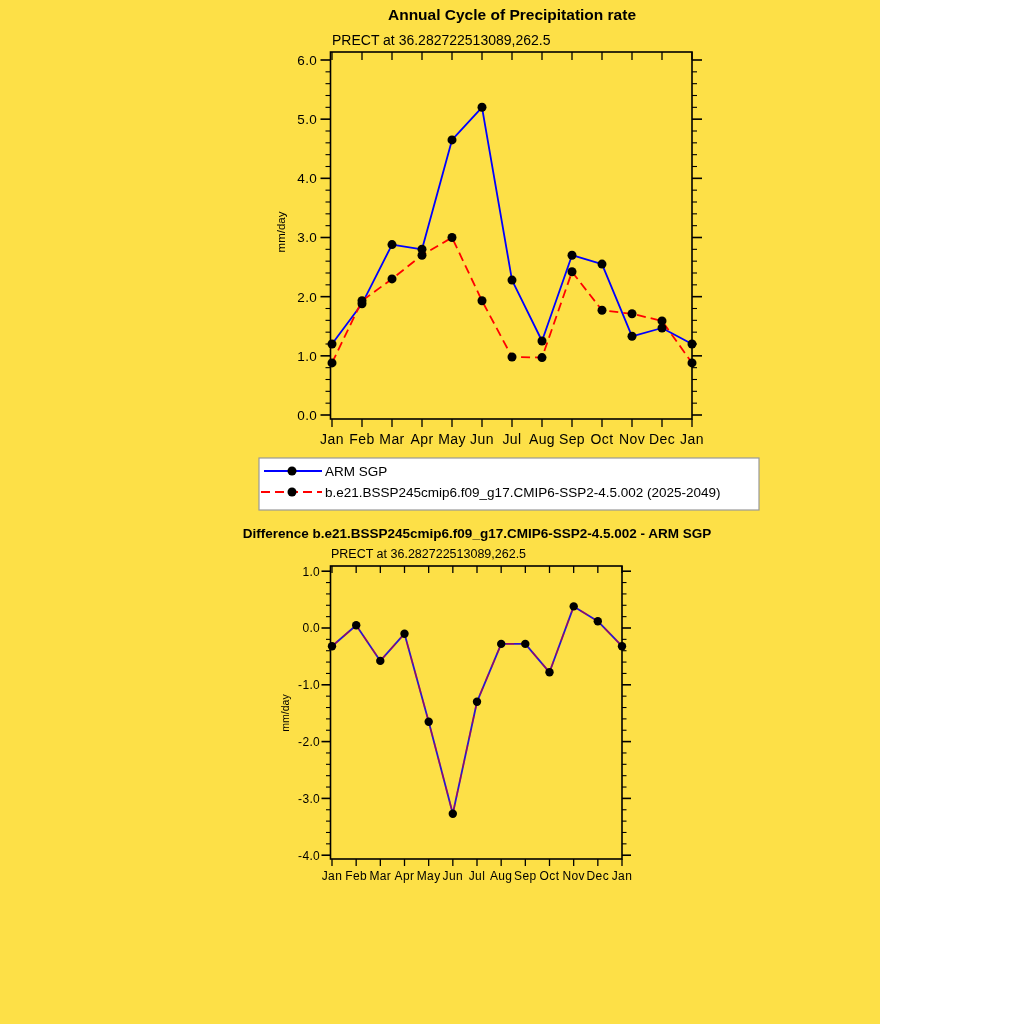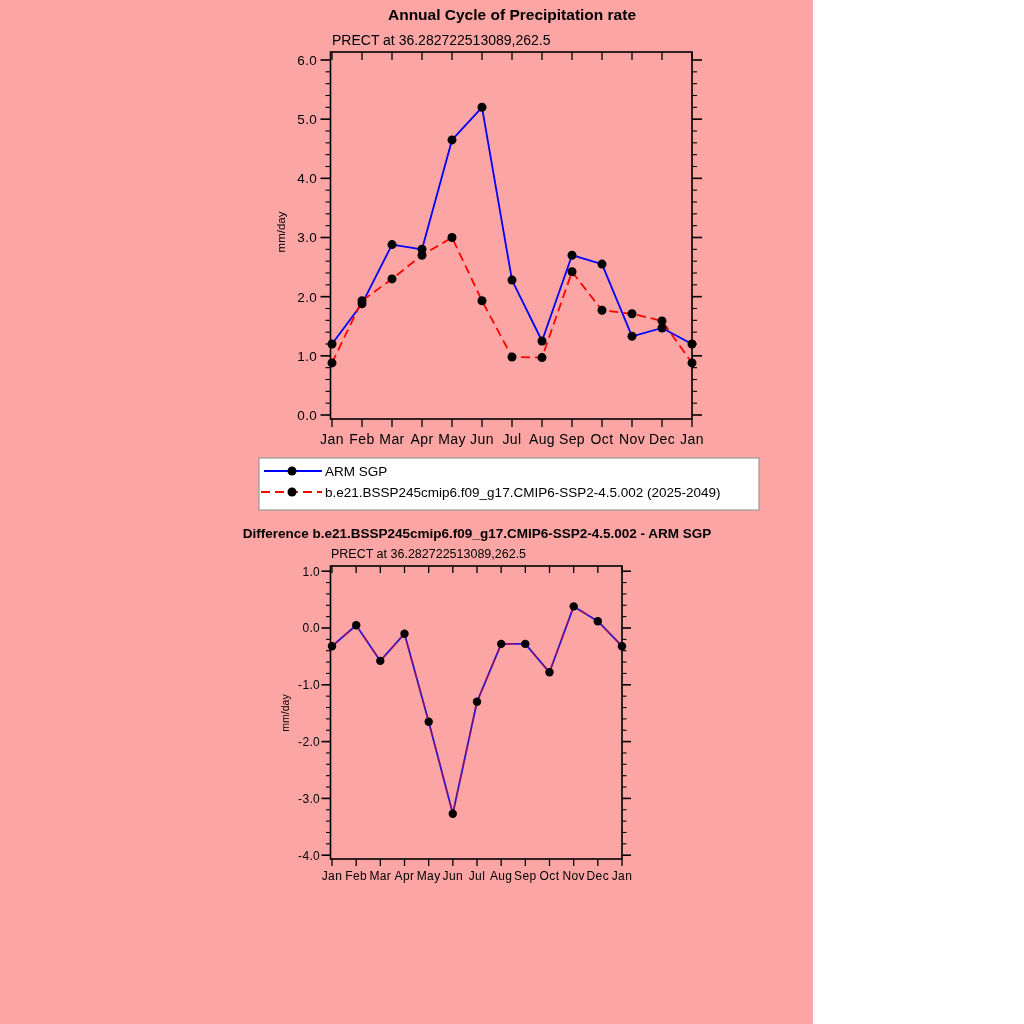--- a/index.html
+++ b/index.html
@@ -5,23 +5,23 @@
   html, body {
     margin: 0;
     padding: 0;
     background: #ffffff;
     width: 1024px;
     height: 1024px;
     overflow: hidden;
   }
   #stage {
     position: relative;
-    width: 813px;
+    width: 880px;
     height: 1024px;
-    background: #fca5a5;
+    background: #fde047;
   }
   svg text {
     font-family: "Liberation Sans", sans-serif;
     fill: #000000;
   }
   .chart-main-title {
     font-size: 15.5px;
     font-weight: bold;
   }
   .chart-main-title-small {

